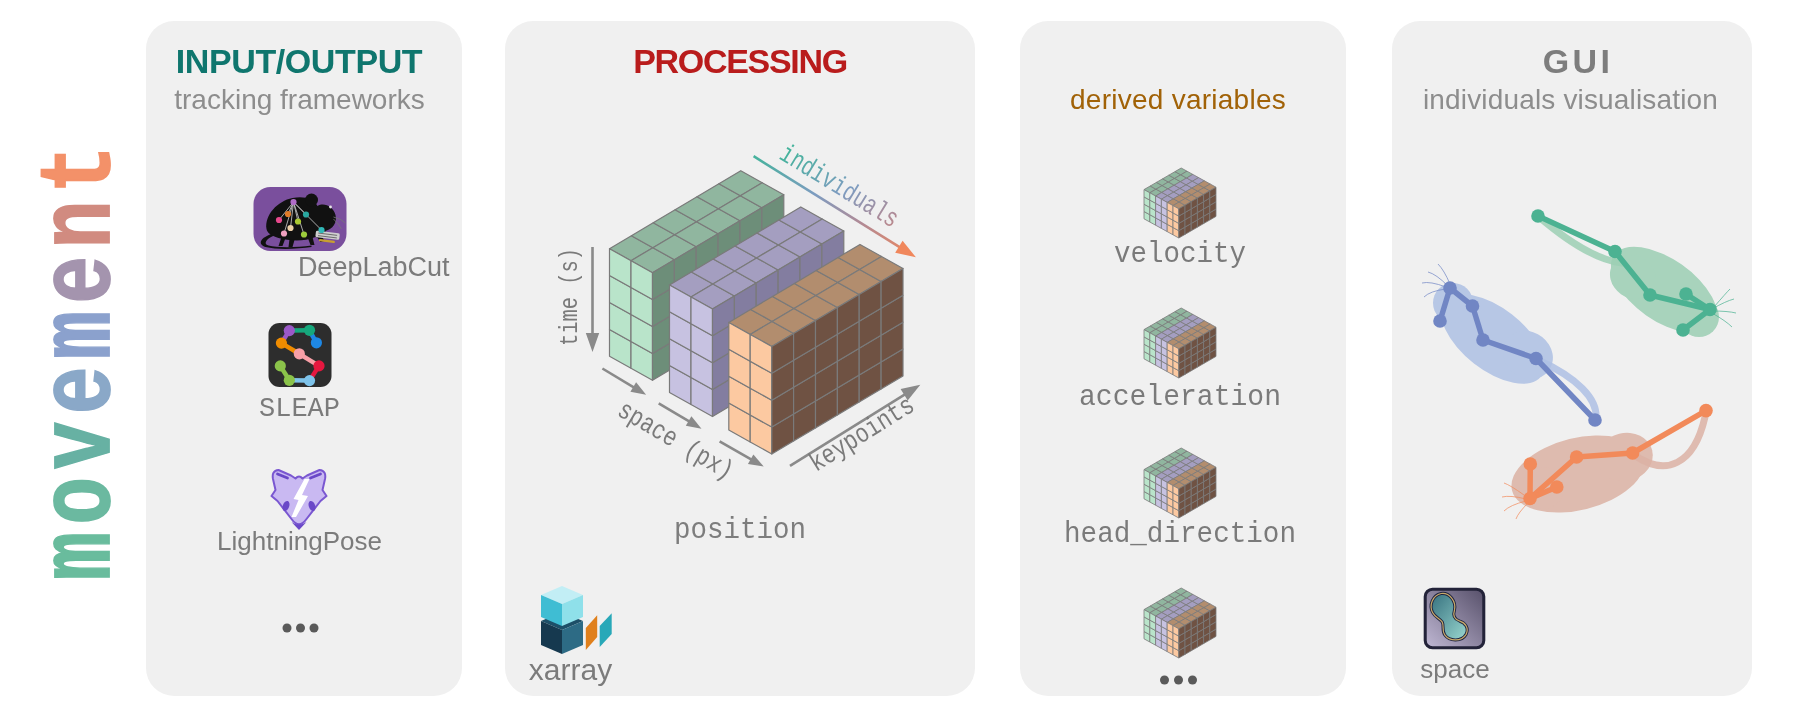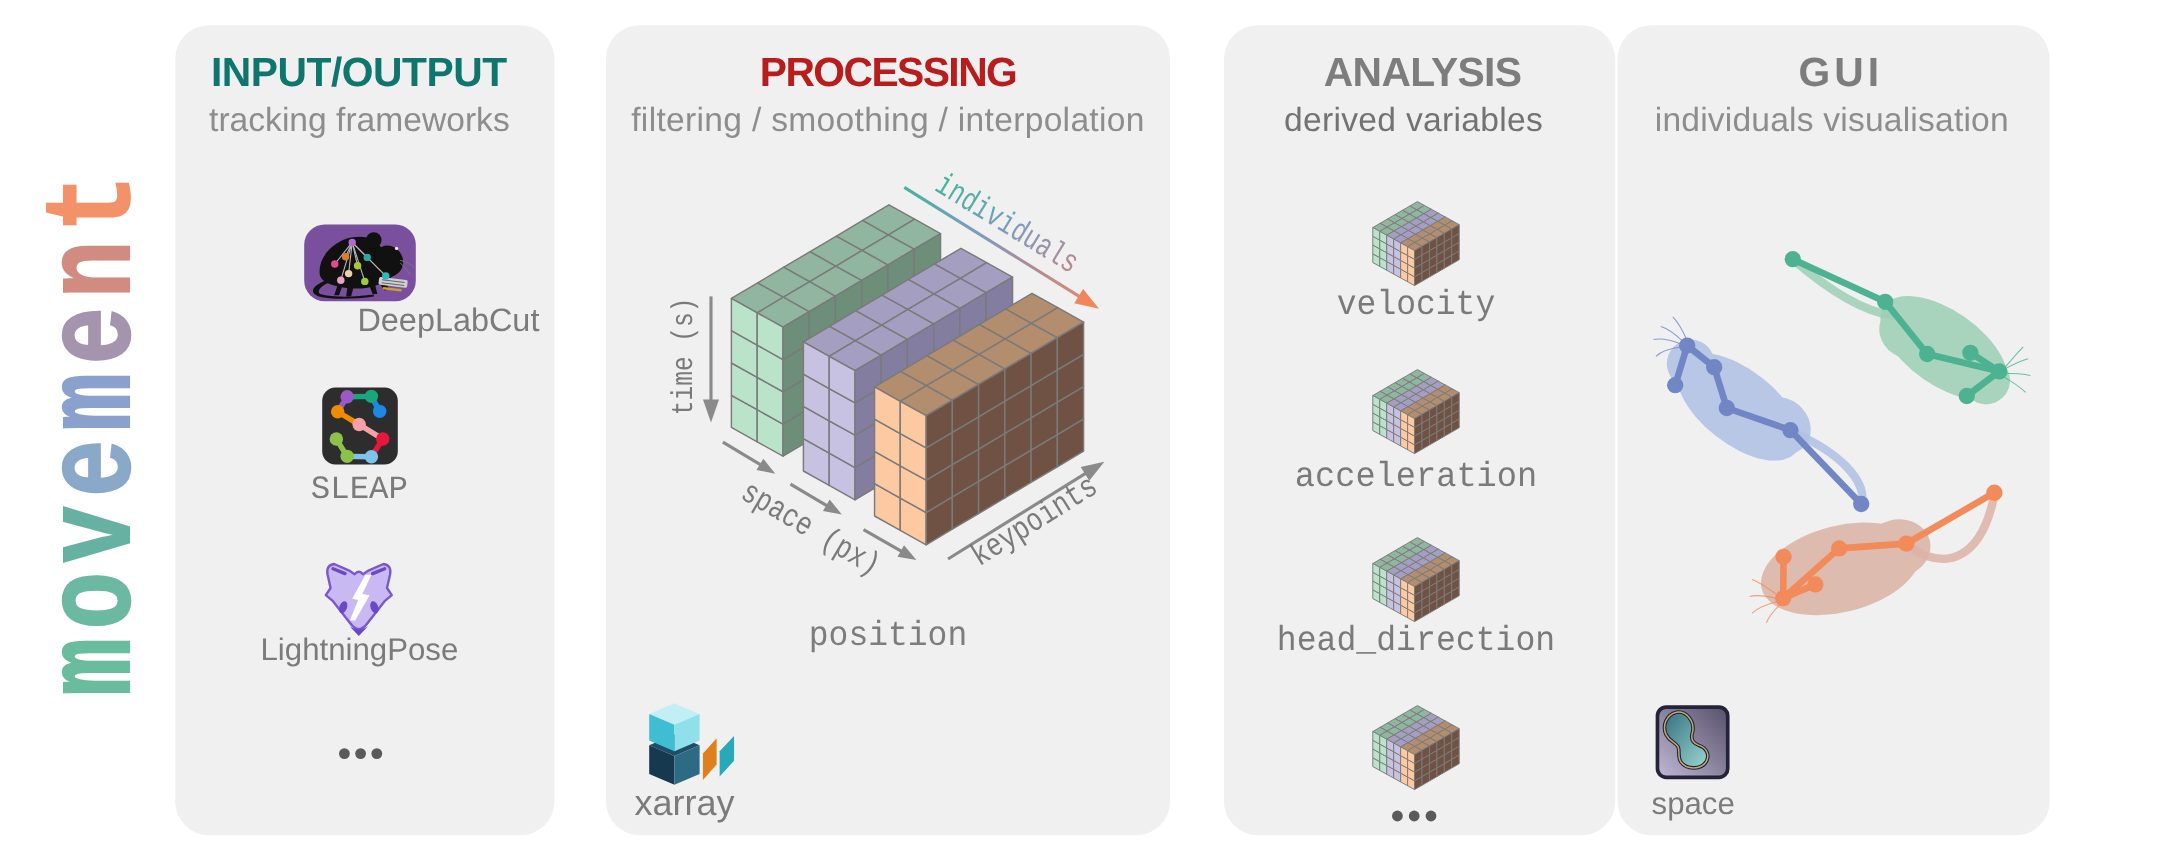--- a/index.html
+++ b/index.html
@@ -81,21 +81,20 @@
         <path d="M22,54 L29.5,62 L37,54 Q29.5,59 22,54 Z" fill="#6a48c8"></path>
         <path d="M8,6 L18,10 M51,6 L41,10" stroke="#6a48c8" stroke-width="2.8" stroke-linecap="round" fill="none"></path>
       </g>
       <circle cx="141" cy="607" r="4.5" fill="#5a5a5a"></circle>
       <circle cx="154.5" cy="607" r="4.5" fill="#5a5a5a"></circle>
       <circle cx="168" cy="607" r="4.5" fill="#5a5a5a"></circle>
     </svg>
   </div>
 <div class="panel" style="left:505px;width:470px">
     <div style="position:absolute;left:0px;top:22.5px;width:470px;text-align:center;font-family:'Liberation Sans', sans-serif;font-weight:bold;font-size:34px;line-height:1;color:#b91c1c;letter-spacing:-1.3px">PROCESSING</div>
-    <div style="position:absolute;left:0px;top:64.8px;width:470px;text-align:center;font-family:'Liberation Sans', sans-serif;font-size:28px;line-height:1;color:#8d8d8d;letter-spacing:0.25px">filtering / smoothing / interpolation</div>
     <div style="position:absolute;left:-84.5px;top:633.5px;width:300px;text-align:center;font-family:'Liberation Sans', sans-serif;font-size:30px;line-height:1;color:#7b7b7b">xarray</div>
     <svg width="470" height="675" viewBox="0 0 470 675" style="position:absolute;left:0;top:0">
       <defs>
         <linearGradient id="gi" x1="248" y1="135" x2="411" y2="236" gradientUnits="userSpaceOnUse">
           <stop offset="0" stop-color="#45b39c"></stop>
           <stop offset="0.38" stop-color="#7d9cc0"></stop>
           <stop offset="0.66" stop-color="#b08a96"></stop>
           <stop offset="1" stop-color="#f0875c"></stop>
         </linearGradient>
         <linearGradient id="gt" x1="270" y1="140" x2="400" y2="225" gradientUnits="userSpaceOnUse">
@@ -258,22 +257,21 @@
       <polygon points="36.0,600.0 57.0,609.0 57.0,633.0 36.0,624.0" fill="#16394f"></polygon>
       <polygon points="57.0,609.0 78.0,600.0 78.0,624.0 57.0,633.0" fill="#2d6b85"></polygon>
       <polygon points="57.0,565.0 78.0,574.0 57.0,583.0 36.0,574.0" fill="#c2eef5"></polygon>
       <polygon points="36.0,574.0 57.0,583.0 57.0,605.0 36.0,596.0" fill="#3fbdd3"></polygon>
       <polygon points="57.0,583.0 78.0,574.0 78.0,596.0 57.0,605.0" fill="#8fe0ea"></polygon>
       <polygon points="80.8,607 92.2,594.3 92.2,616 80.8,629" fill="#e0801c"></polygon>
       <polygon points="94.7,605 106.7,592.3 106.7,613 94.7,626" fill="#28a8b8"></polygon>
     </svg>
   </div>
 <div class="panel" style="left:1020px;width:326px">
-    <div style="position:absolute;left:2.5px;top:22.5px;width:326px;text-align:center;font-family:'Liberation Sans', sans-serif;font-weight:bold;font-size:34px;line-height:1;color:#7d7d7d;letter-spacing:-0.5px">ANALYSIS</div>
-    <div style="position:absolute;left:0px;top:64.8px;width:316px;text-align:center;font-family:'Liberation Sans', sans-serif;font-size:28px;line-height:1;color:#737373;letter-spacing:0.25px">derived variables</div>
+    <div style="position:absolute;left:0px;top:64.8px;width:316px;text-align:center;font-family:'Liberation Sans', sans-serif;font-size:28px;line-height:1;color:#a16207;letter-spacing:0.25px">derived variables</div>
     <svg width="326" height="675" viewBox="0 0 326 675" style="position:absolute;left:0;top:0">
       <polygon points="124.0,168.6 130.2,165.0 136.0,168.2 129.8,171.8" fill="#90b69f" stroke="#7a7a7a" stroke-width="0.8" stroke-linejoin="round"></polygon>
       <polygon points="129.8,171.8 136.0,168.2 141.8,171.4 135.6,175.0" fill="#90b69f" stroke="#7a7a7a" stroke-width="0.8" stroke-linejoin="round"></polygon>
       <polygon points="135.6,175.0 141.8,171.4 147.6,174.6 141.4,178.2" fill="#a49ec0" stroke="#7a7a7a" stroke-width="0.8" stroke-linejoin="round"></polygon>
       <polygon points="141.4,178.2 147.6,174.6 153.4,177.8 147.2,181.4" fill="#a49ec0" stroke="#7a7a7a" stroke-width="0.8" stroke-linejoin="round"></polygon>
       <polygon points="147.2,181.4 153.4,177.8 159.2,181.0 153.0,184.6" fill="#b28d6e" stroke="#7a7a7a" stroke-width="0.8" stroke-linejoin="round"></polygon>
       <polygon points="153.0,184.6 159.2,181.0 165.0,184.2 158.8,187.8" fill="#b28d6e" stroke="#7a7a7a" stroke-width="0.8" stroke-linejoin="round"></polygon>
       <polygon points="130.2,165.0 136.4,161.4 142.2,164.6 136.0,168.2" fill="#90b69f" stroke="#7a7a7a" stroke-width="0.8" stroke-linejoin="round"></polygon>
       <polygon points="136.0,168.2 142.2,164.6 148.0,167.8 141.8,171.4" fill="#90b69f" stroke="#7a7a7a" stroke-width="0.8" stroke-linejoin="round"></polygon>
       <polygon points="141.8,171.4 148.0,167.8 153.8,171.0 147.6,174.6" fill="#a49ec0" stroke="#7a7a7a" stroke-width="0.8" stroke-linejoin="round"></polygon>
@@ -605,21 +603,21 @@
       <polygon points="189.8,604.4 196.0,600.8 196.0,593.5 189.8,597.1" fill="#6f5243" stroke="#7a7a7a" stroke-width="0.8" stroke-linejoin="round"></polygon>
       <polygon points="189.8,597.1 196.0,593.5 196.0,586.2 189.8,589.8" fill="#6f5243" stroke="#7a7a7a" stroke-width="0.8" stroke-linejoin="round"></polygon>
       <text x="160" y="241" font-family="'Liberation Mono', monospace" font-size="29" fill="#7a7a7a" text-anchor="middle" textLength="132" lengthAdjust="spacingAndGlyphs">velocity</text>
       <text x="160" y="384" font-family="'Liberation Mono', monospace" font-size="29" fill="#7a7a7a" text-anchor="middle" textLength="202" lengthAdjust="spacingAndGlyphs">acceleration</text>
       <text x="160" y="520.5" font-family="'Liberation Mono', monospace" font-size="29" fill="#7a7a7a" text-anchor="middle" textLength="232" lengthAdjust="spacingAndGlyphs">head_direction</text>
       <circle cx="144.5" cy="659" r="4.5" fill="#5a5a5a"></circle>
       <circle cx="158.5" cy="659" r="4.5" fill="#5a5a5a"></circle>
       <circle cx="172.5" cy="659" r="4.5" fill="#5a5a5a"></circle>
     </svg>
   </div>
-<div class="panel" style="left:1348px;width:360px">
+<div class="panel" style="left:1392px;width:360px">
     <div style="position:absolute;left:1.5px;top:22.5px;width:369px;text-align:center;font-family:'Liberation Sans', sans-serif;font-weight:bold;font-size:34px;line-height:1;color:#7d7d7d;letter-spacing:3.3px">GUI</div>
     <div style="position:absolute;left:-6px;top:64.8px;width:369px;text-align:center;font-family:'Liberation Sans', sans-serif;font-size:28px;line-height:1;color:#8d8d8d;letter-spacing:0.16px">individuals visualisation</div>
     <div style="position:absolute;left:-87px;top:635.3px;width:300px;text-align:center;font-family:'Liberation Sans', sans-serif;font-size:26px;line-height:1;color:#7b7b7b">space</div>
     <svg width="369" height="675" viewBox="0 0 369 675" style="position:absolute;left:0;top:0">
       <g opacity="0.85" fill="#9ccfb4">
         <ellipse cx="272" cy="269" rx="61" ry="31" transform="rotate(35 272 269)"></ellipse>
         <ellipse cx="241" cy="256" rx="24" ry="21" transform="rotate(35 241 256)"></ellipse>
         <circle cx="307" cy="296" r="20"></circle>
       </g>
       <path d="M146,195 Q196,238 230,242" fill="none" stroke="#9ccfb4" stroke-width="7" stroke-opacity="0.85" stroke-linecap="round"></path>

